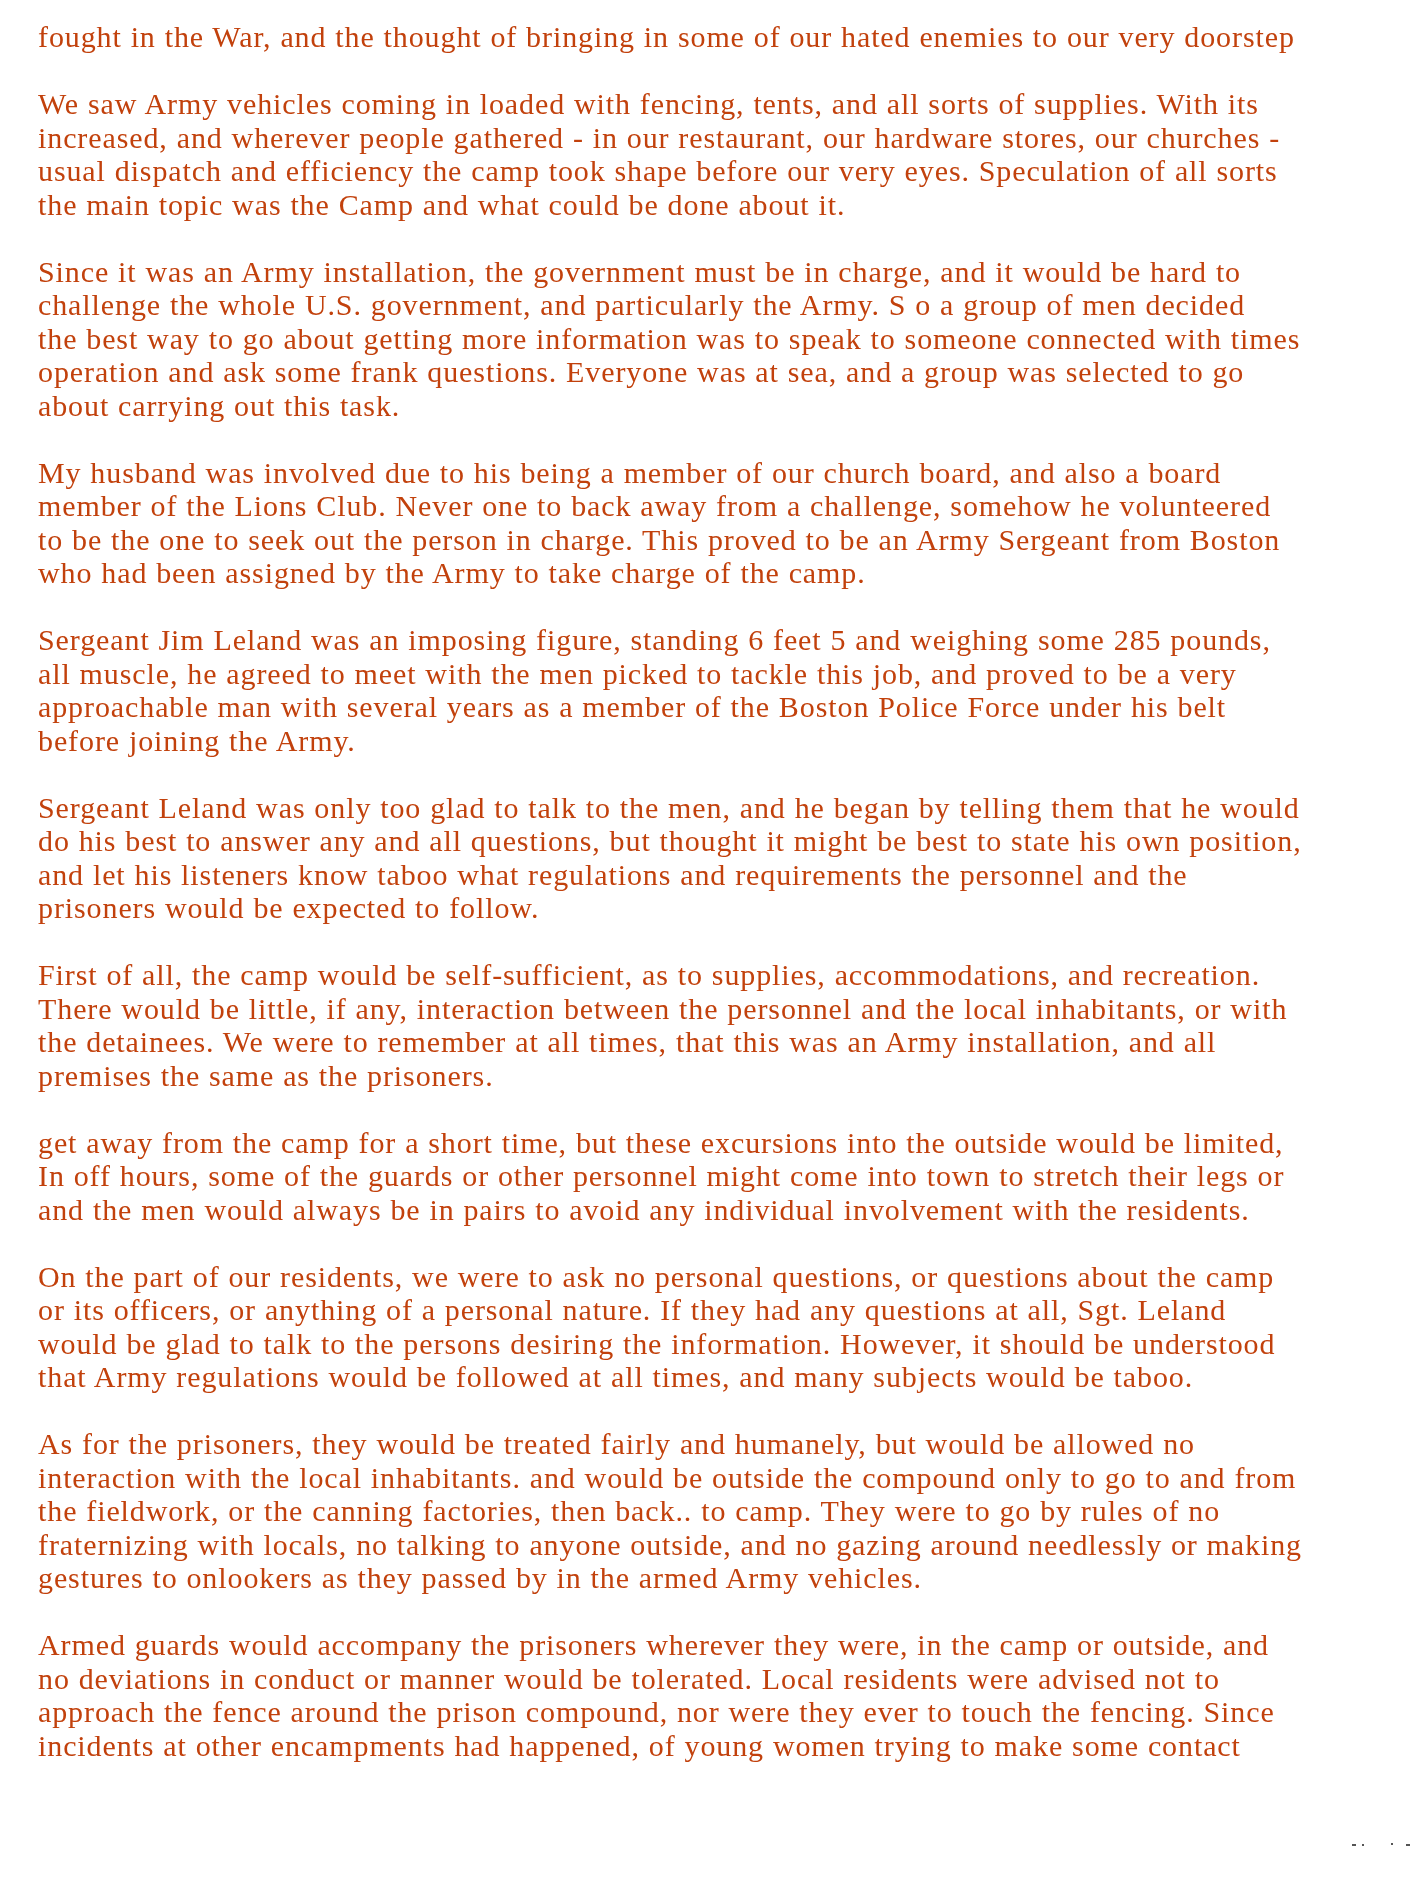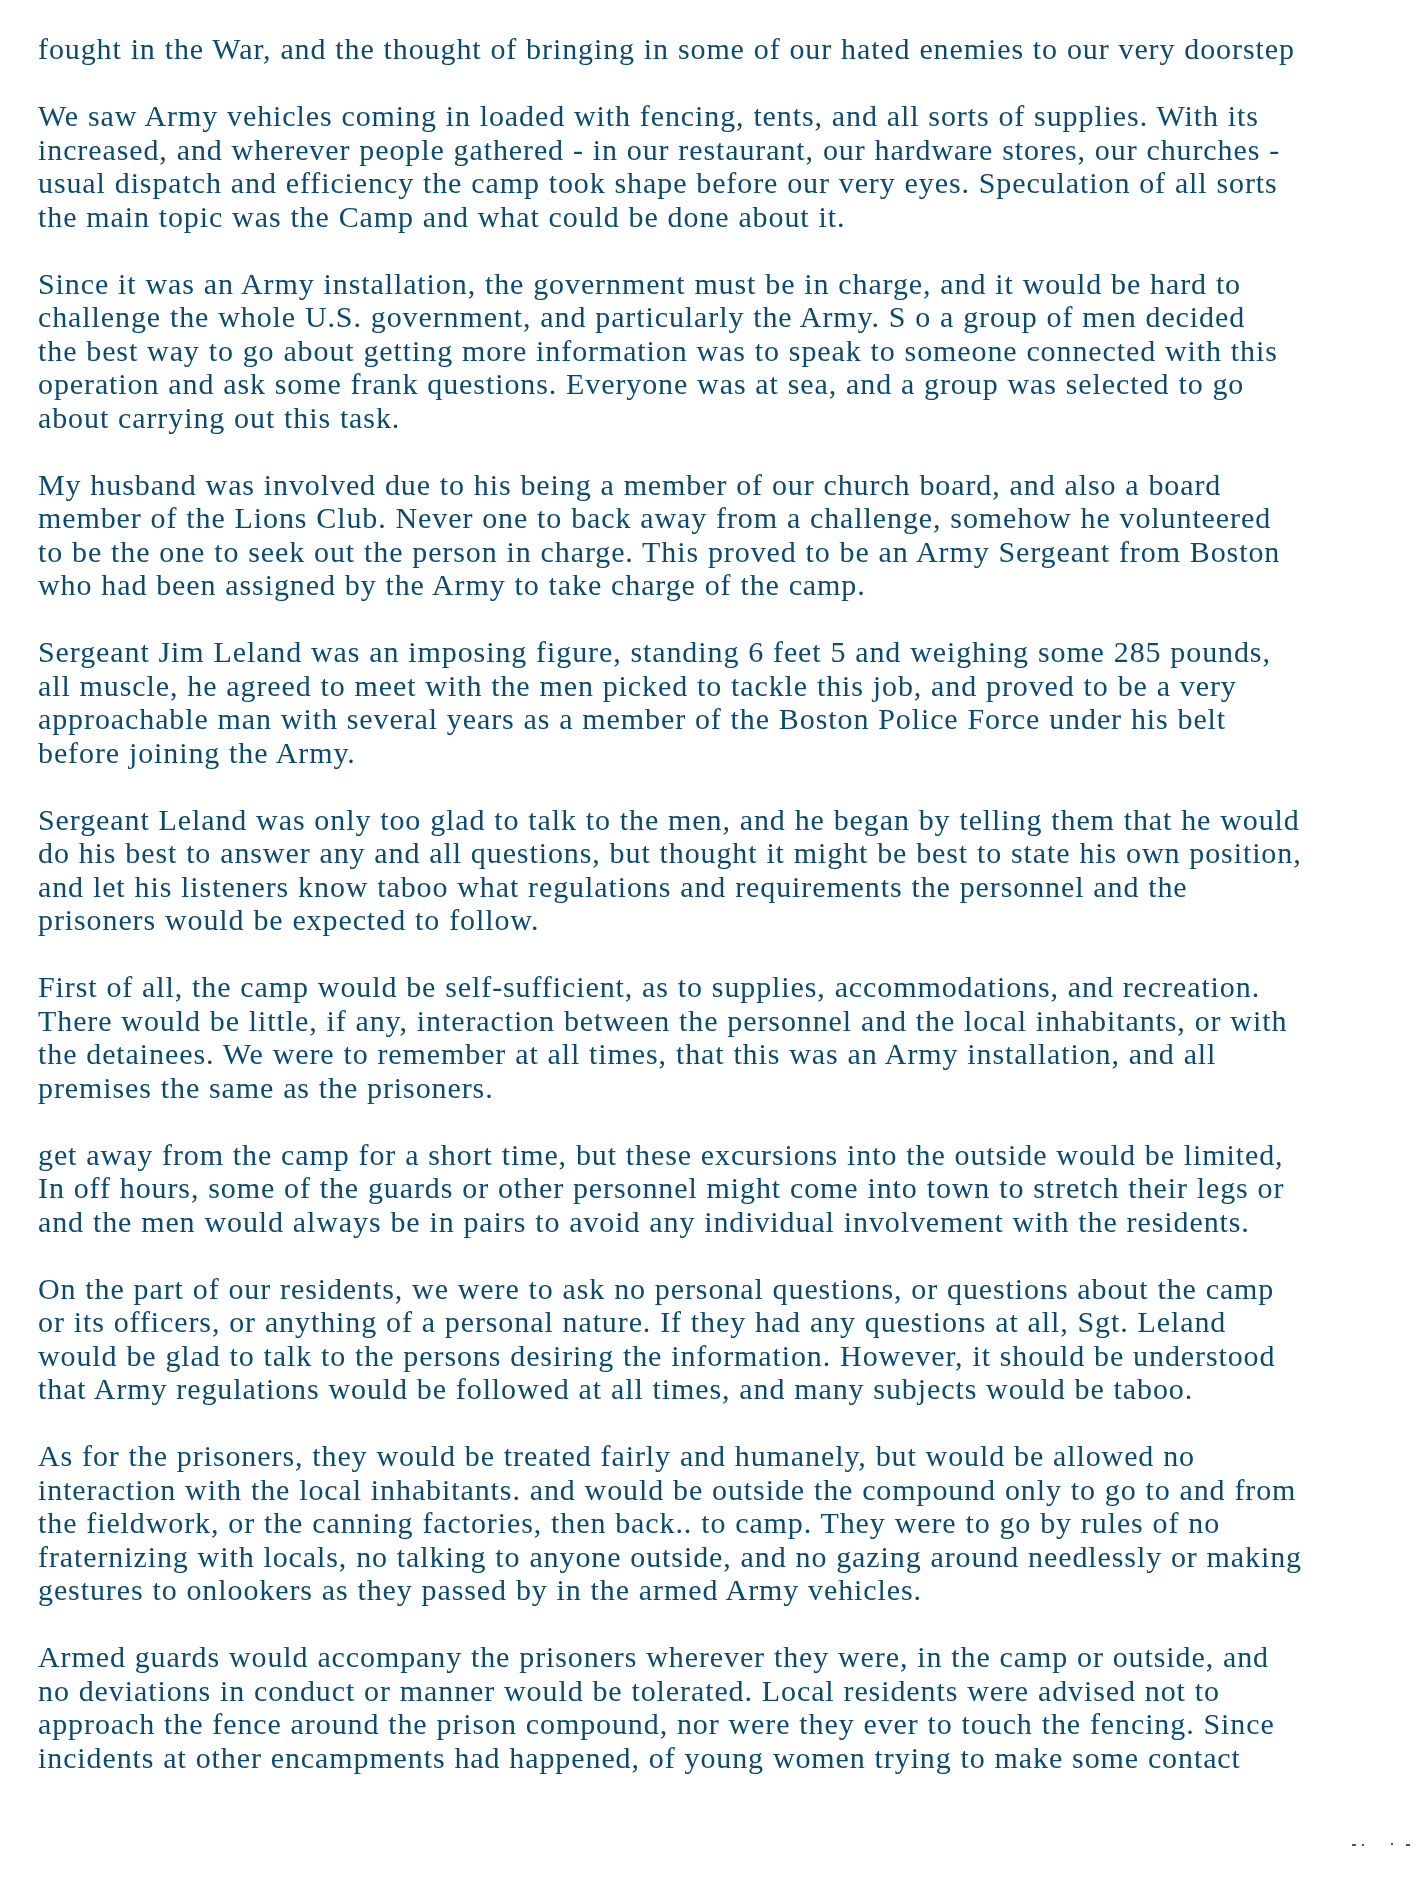--- a/index.html
+++ b/index.html
@@ -9,26 +9,26 @@
   }
   body {
     width: 1422px;
     height: 1883px;
     overflow: hidden;
     position: relative;
   }
   .page {
     position: absolute;
     left: 38px;
-    top: 32px;
+    top: 20px;
     width: 1360px;
     font-family: "Liberation Serif", "DejaVu Serif", serif;
     font-size: 30px;
     line-height: 33.5px;
-    color: #0c4a6e;
+    color: #c2410c;
     letter-spacing: 0.9px;
     word-spacing: 0.5px;
   }
   .para {
     margin: 0 0 33.5px 0;
   }
   .line {
     display: block;
     white-space: nowrap;
   }
@@ -48,21 +48,21 @@
   </div>
   <div class="para">
     <span class="line">We saw Army vehicles coming in loaded with fencing, tents, and all sorts of supplies.  With its</span>
     <span class="line">increased, and wherever people gathered - in our restaurant, our hardware stores, our churches -</span>
     <span class="line">usual dispatch and efficiency the camp took shape before our very eyes.   Speculation of all sorts</span>
     <span class="line">the main topic was the Camp and what could be done about it.</span>
   </div>
   <div class="para">
     <span class="line">Since it was an Army installation, the government must be in charge, and it would be hard to</span>
     <span class="line">challenge the whole U.S. government, and particularly the Army.  S o a group of men decided</span>
-    <span class="line">the best way to go about getting more information was to speak to someone connected with this</span>
+    <span class="line">the best way to go about getting more information was to speak to someone connected with times</span>
     <span class="line">operation and ask some frank questions.  Everyone was at sea, and a group was selected to go</span>
     <span class="line">about carrying out this task.</span>
   </div>
   <div class="para">
     <span class="line">My husband was involved due to his being a member of our church board, and also a board</span>
     <span class="line">member of the Lions Club.  Never one to back away from a challenge, somehow he volunteered</span>
     <span class="line">to be the one to seek out the person in charge.  This proved to be an Army Sergeant from Boston</span>
     <span class="line">who had been assigned by the Army to take charge of the camp.</span>
   </div>
   <div class="para">

